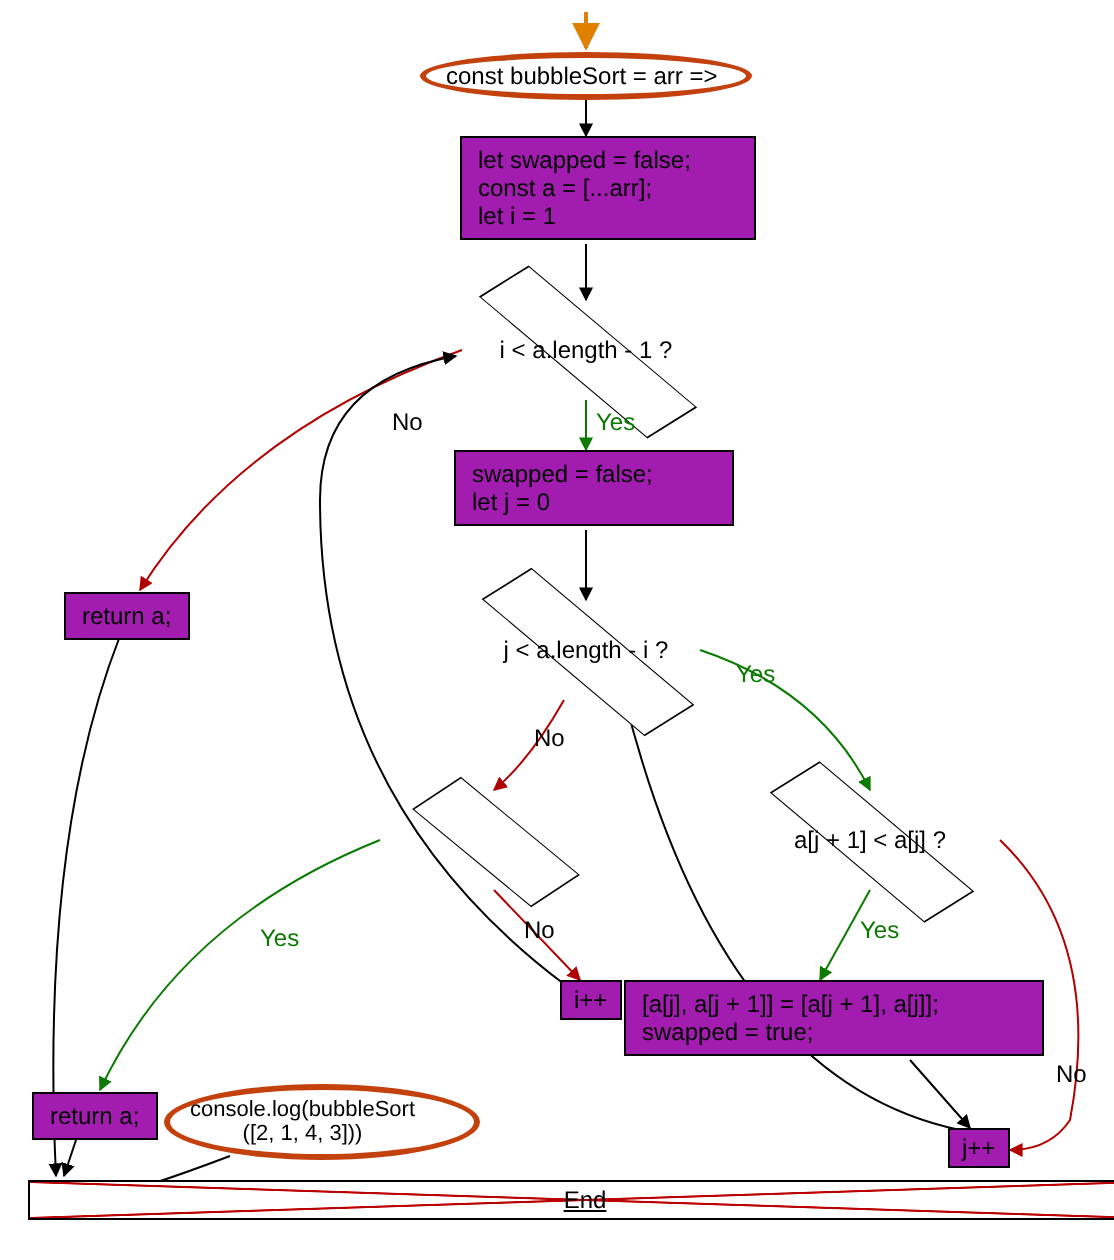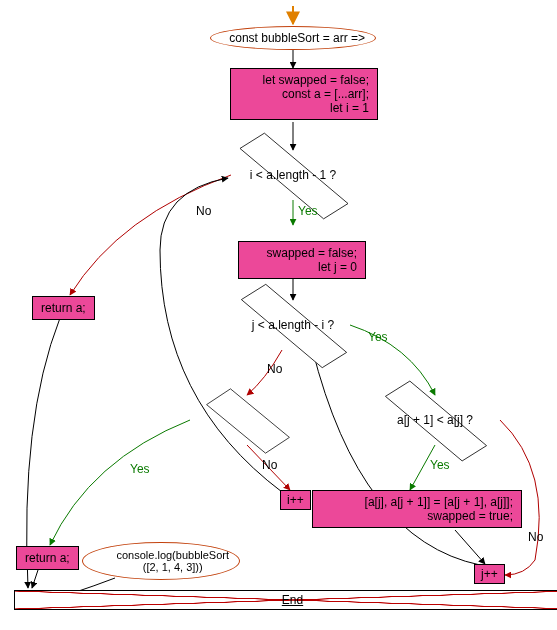--- a/index.html
+++ b/index.html
@@ -12,32 +12,32 @@
     height: 630px;
     position: relative;
     overflow: hidden;
   }
   .node {
     position: absolute;
     text-align: center;
     box-sizing: border-box;
   }
   .ellipse {
-    border: 1px solid #c2410c;
+    border: 3px solid #c2410c;
     border-radius: 50%;
     display: flex;
     align-items: center;
-    justify-content: flex-end;
+    justify-content: flex-start;
     padding: 2px 10px;
   }
   .rect {
     border: 1px solid #000;
     padding: 4px 8px;
-    text-align: right;
-    background: #ec4899;
+    text-align: left;
+    background: #a21caf;
   }
   .diamond {
     position: absolute;
   }
   .diamond .dshape {
     width: 100%;
     height: 100%;
     border: 1px solid #000;
     transform: rotate(45deg) skew(12deg,12deg);
     position: absolute;
@@ -148,21 +148,21 @@
 
 <div class="node diamond" style="left:233px; top:150px; width:120px; height:50px;">
   <div class="dshape" style="transform:rotate(45deg) scale(0.9,0.55) skew(-8deg,-8deg);"></div>
   <div class="dlabel">i &lt; a.length - 1 ?</div>
 </div>
 
 <div class="node rect" style="left:32px; top:296px;">
   <span>return a;</span>
 </div>
 
-<div class="node rect" style="left:238px; top:225px; width:128px;margin-top:16px;">
+<div class="node rect" style="left:227px; top:225px; width:140px;">
   <span style="white-space:pre-line">swapped = false;
 let j = 0</span>
 </div>
 
 <div class="node diamond" style="left:235px; top:300px; width:116px; height:50px;">
   <div class="dshape" style="transform:rotate(45deg) scale(0.9,0.55) skew(-8deg,-8deg);"></div>
   <div class="dlabel">j &lt; a.length - i ?</div>
 </div>
 
 <div class="node diamond" style="left:200px; top:395px; width:94px; height:50px;">

